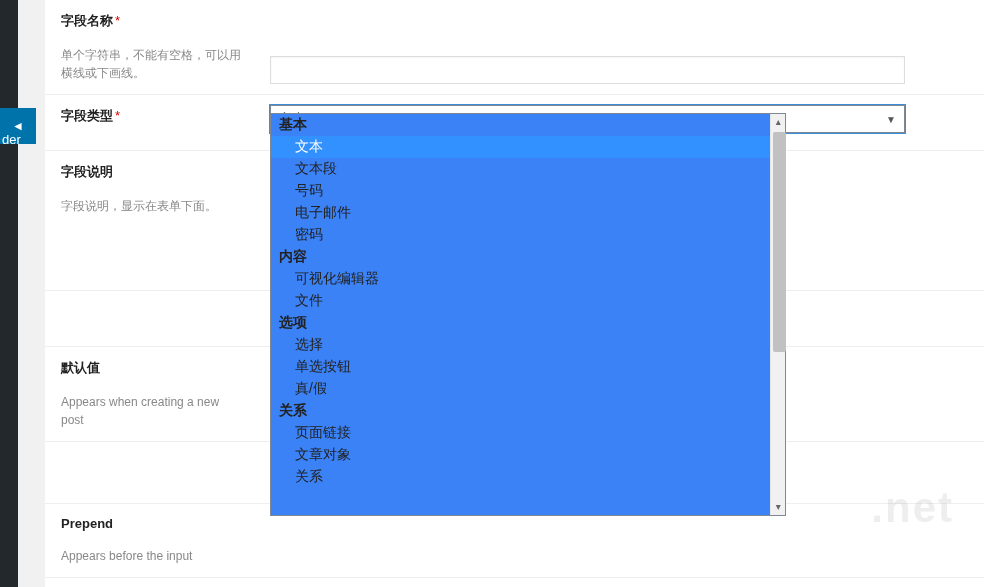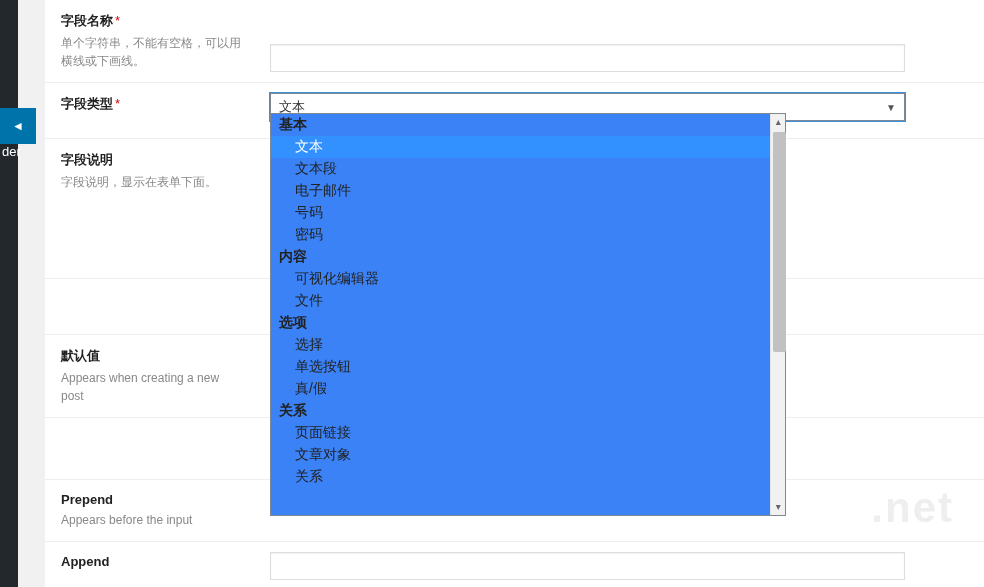--- a/index.html
+++ b/index.html
@@ -1,28 +1,28 @@
 <!DOCTYPE html>
 <html><head>
 <meta charset="utf-8">
 <style>
   * { box-sizing: border-box; margin: 0; padding: 0; }
   html, body { width: 984px; height: 587px; overflow: hidden; font-family: -apple-system, BlinkMacSystemFont, "Segoe UI", "Microsoft YaHei", sans-serif; font-size: 13px; background: #f1f1f1; color: #333; }
   .sidebar { position: absolute; left: 0; top: 0; width: 18px; height: 587px; background: #23282d; }
   .sidebar-triangle { position: absolute; left: 0; top: 108px; width: 36px; height: 36px; background: #0073aa; display: flex; align-items: center; justify-content: center; }
   .sidebar-triangle::after { content: ""; position: absolute; right: -8px; top: 10px; border: 8px solid transparent; border-left-color: #0073aa; }
   .sidebar-triangle-icon { color: #fff; font-size: 12px; }
-  .sidebar-text { position: absolute; left: 0; top: 140px; color: #fff; font-size: 13px; padding: 4px 2px; }
+  .sidebar-text { position: absolute; left: 0; top: 128px; color: #fff; font-size: 13px; padding: 4px 2px; }
   .content { position: absolute; left: 45px; top: 0; right: 0; bottom: 0; background: #fff; }
   .row { display: flex; border-top: 1px solid #eee; }
   .row:first-child { border-top: none; align-items: flex-end; }
   .label-col { width: 215px; padding: 12px 16px; }
   .label-title { font-weight: 600; font-size: 13px; color: #222; }
   .req { color: #d00; margin-left: 2px; }
-  .label-desc { font-size: 12px; color: #888; margin-top: 4px; line-height: 1.5; }
+  .label-desc { font-size: 12px; color: #888; margin-top: 16px; line-height: 1.5; }
   .field-col { flex: 1; padding: 10px 22px 10px 10px; }
   .text-input { width: 635px; height: 28px; border: 1px solid #ddd; background: #fff; padding: 2px 6px; font-size: 13px; box-shadow: inset 0 1px 2px rgba(0,0,0,0.05);}
   .select-box { width: 635px; height: 28px; border: 1px solid #7e8993; background: #fff; padding: 2px 8px; font-size: 13px; display: flex; align-items: center; justify-content: space-between; outline: 1px solid #3a8fd8;}
   .select-arrow { font-size: 10px; color: #555; }
   .dropdown { position: absolute; left: 270px; top: 113px; width: 516px; height: 403px; border: 1px solid #7e8993; background: #3b82f6; display: flex; }
   .dropdown-list { width: 620px; overflow: hidden; }
   .optgroup { font-size: 14px; font-weight: 700; padding: 2px 8px; color: #222; }
   .option { font-size: 14px; font-weight: 400; padding: 2px 8px 2px 24px; color: #222; cursor: default; }
   .option.selected { background: #3390ff; color: #fff; }
   .dropdown-scroll { width: 18px; background: #f1f1f1; position: relative; border-left: 1px solid #e5e5e5;}
@@ -105,22 +105,22 @@
     </div>
   </div>
 
 </div>
 
 <div class="dropdown">
   <div class="dropdown-list" id="dropdown-list">
       <div class="optgroup">基本</div>
       <div class="option selected">文本</div>
       <div class="option">文本段</div>
+      <div class="option">号码</div>
       <div class="option">电子邮件</div>
-      <div class="option">号码</div>
       <div class="option">密码</div>
       <div class="optgroup">内容</div>
       <div class="option">可视化编辑器</div>
       <div class="option">文件</div>
       <div class="optgroup">选项</div>
       <div class="option">选择</div>
       <div class="option">单选按钮</div>
       <div class="option">真/假</div>
       <div class="optgroup">关系</div>
       <div class="option">页面链接</div>

